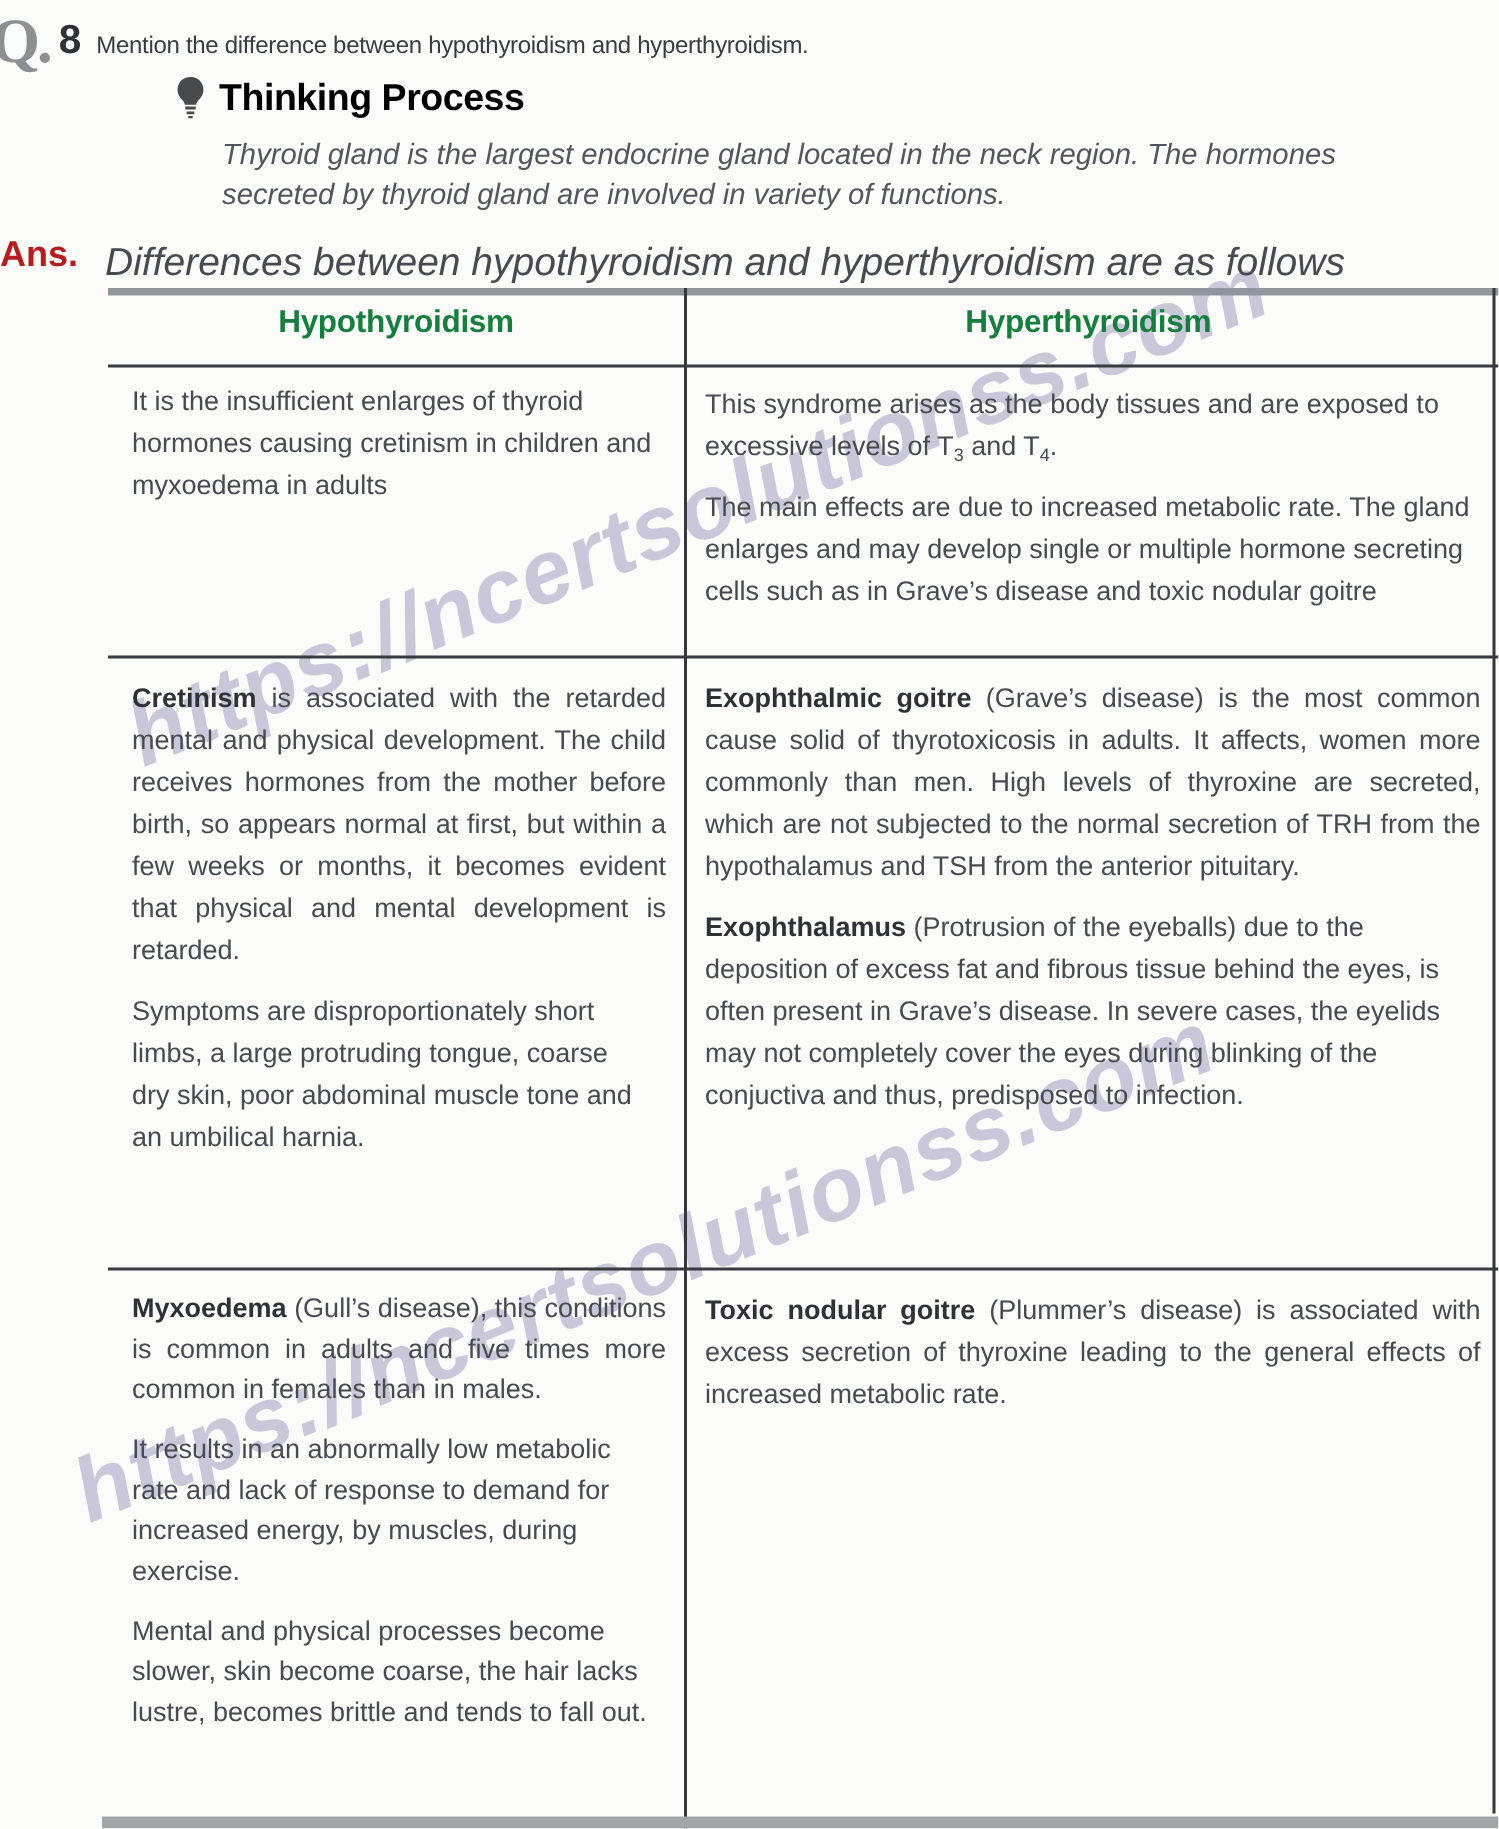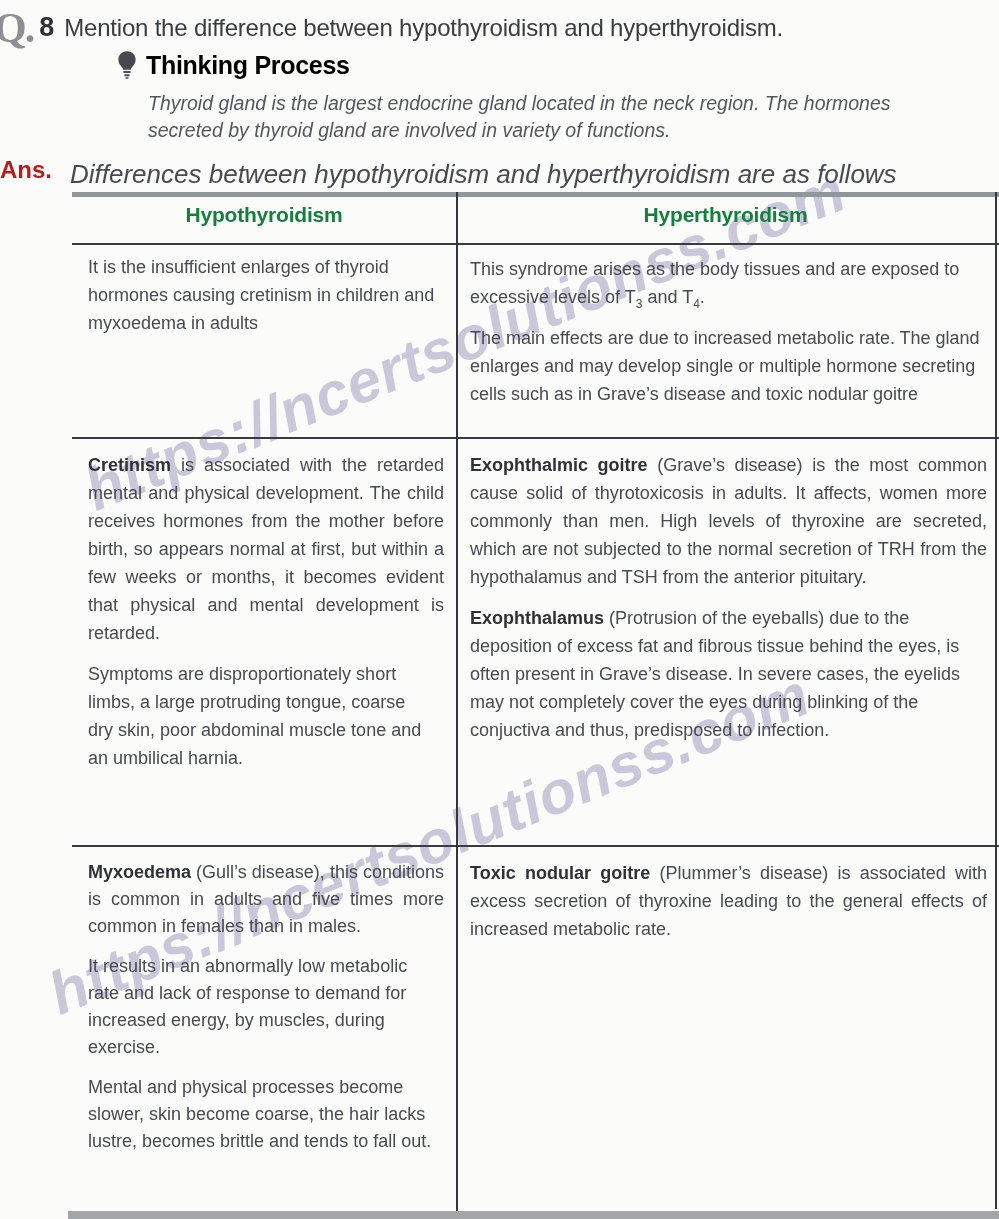--- a/index.html
+++ b/index.html
@@ -12,21 +12,21 @@
   .page{position:relative;width:999px;height:1219px;overflow:hidden;}
 
   
   .q-line{position:absolute;top:4px;left:-6px;white-space:nowrap;}
   .q-label{
     font-family:"Liberation Serif", serif;
     font-weight:bold;font-size:42px;color:#8d9093;letter-spacing:-2px;
     vertical-align:-6px;
   }
   .q-number{font-weight:bold;font-size:27px;color:#2e3135;margin-left:6px;}
-  .q-text{font-size:24px;color:#393d40;margin-left:10px;letter-spacing:-0.2px;}
+  .q-text{font-size:16px;color:#393d40;margin-left:10px;letter-spacing:-0.2px;}
 
   
   .thinking-head{position:absolute;top:50px;left:116px;display:flex;align-items:center;}
   .bulb{width:22px;height:30px;margin-right:8px;flex:0 0 auto;}
   .thinking-title{font-size:25px;font-weight:bold;color:#000000;letter-spacing:-0.3px;}
   .thinking-body{
     position:absolute;top:90px;left:148px;width:810px;
     font-style:italic;font-size:19.5px;line-height:27px;color:#53575b;
   }
 

